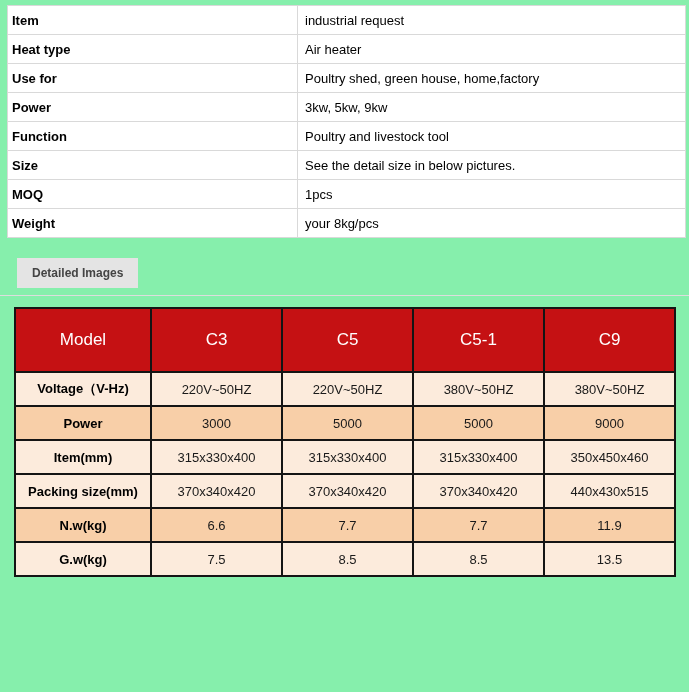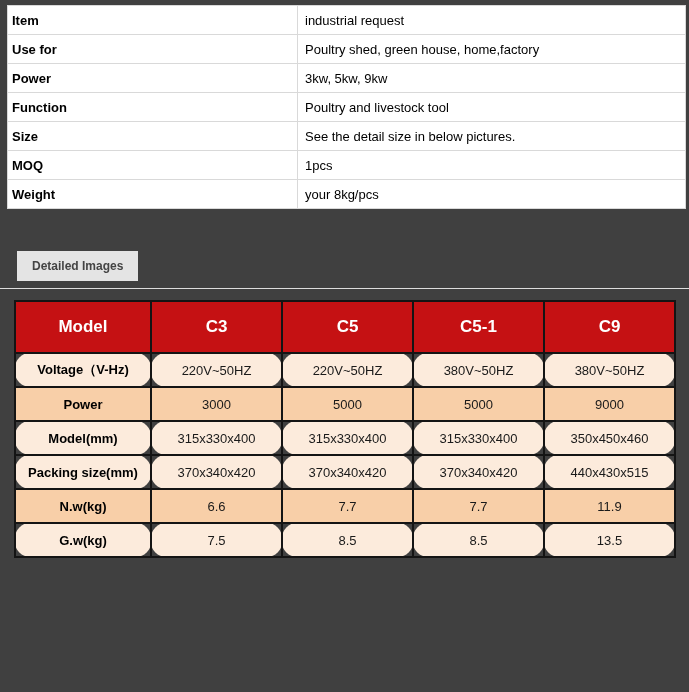--- a/index.html
+++ b/index.html
@@ -5,21 +5,21 @@
   * { box-sizing: border-box; margin: 0; padding: 0; }
   html, body {
     width: 689px;
     background: #ffffff;
     font-family: "Liberation Sans", sans-serif;
   }
   .page {
     position: relative;
     width: 689px;
     height: 692px;
-    background: #404040;
+    background: #86efac;
     overflow: hidden;
   }
 
   
   table.spec-table {
     border-collapse: collapse;
     table-layout: fixed;
     width: 679px;
     margin: 5px 0 0 7px;
   }
@@ -35,21 +35,21 @@
     width: 290px;
     font-weight: bold;
     padding-left: 4px;
   }
   table.spec-table td.v {
     padding-left: 7px;
   }
 
   
   .tab-bar {
-    margin-top: 42px;
+    margin-top: 20px;
     width: 689px;
     border-bottom: 1px solid #dddddd;
     padding-left: 17px;
   }
   .tab-btn {
     display: inline-block;
     background: #e4e4e4;
     color: #444444;
     font-size: 12px;
     font-weight: bold;
@@ -67,49 +67,53 @@
     width: 662px;
     margin: 11px 0 0 14px;
   }
   table.detail-table th,
   table.detail-table td {
     border: 2px solid #141414;
     text-align: center;
     vertical-align: middle;
   }
   table.detail-table th {
-    height: 52px;
+    height: 64px;
     background: #c51113;
     color: #ffffff;
     font-size: 17px;
-    font-weight: bold;
+    font-weight: normal;
   }
   table.detail-table th.model-col { width: 136px; }
   table.detail-table td {
     height: 34px;
     font-size: 13px;
     color: #1a1a1a;
   }
   table.detail-table td.label {
     font-weight: bold;
     color: #000000;
   }
-  table.detail-table tr.light td { background: #fcebdc; border-radius: 15px; }
+  table.detail-table tr.light td { background: #fcebdc; }
   table.detail-table tr.dark td  { background: #f8cfa8; }
 </style>
 </head>
 <body>
 
 <div class="page">
 
   <table class="spec-table">
     <tbody>
       <tr>
         <td class="k">Item</td>
         <td class="v">industrial request</td>
+      </tr>
+      <tr>
+        <td class="k">Heat type</td>
+        <td class="v">Air heater</td>
       </tr>
       <tr>
         <td class="k">Use for</td>
         <td class="v">Poultry shed, green house, home,factory</td>
       </tr>
       <tr>
         <td class="k">Power</td>
         <td class="v">3kw, 5kw, 9kw</td>
       </tr>
       <tr>
@@ -154,21 +158,21 @@
         <td>380V~50HZ</td>
       </tr>
       <tr class="dark">
         <td class="label">Power</td>
         <td>3000</td>
         <td>5000</td>
         <td>5000</td>
         <td>9000</td>
       </tr>
       <tr class="light">
-        <td class="label">Model(mm)</td>
+        <td class="label">Item(mm)</td>
         <td>315x330x400</td>
         <td>315x330x400</td>
         <td>315x330x400</td>
         <td>350x450x460</td>
       </tr>
       <tr class="light">
         <td class="label">Packing size(mm)</td>
         <td>370x340x420</td>
         <td>370x340x420</td>
         <td>370x340x420</td>

